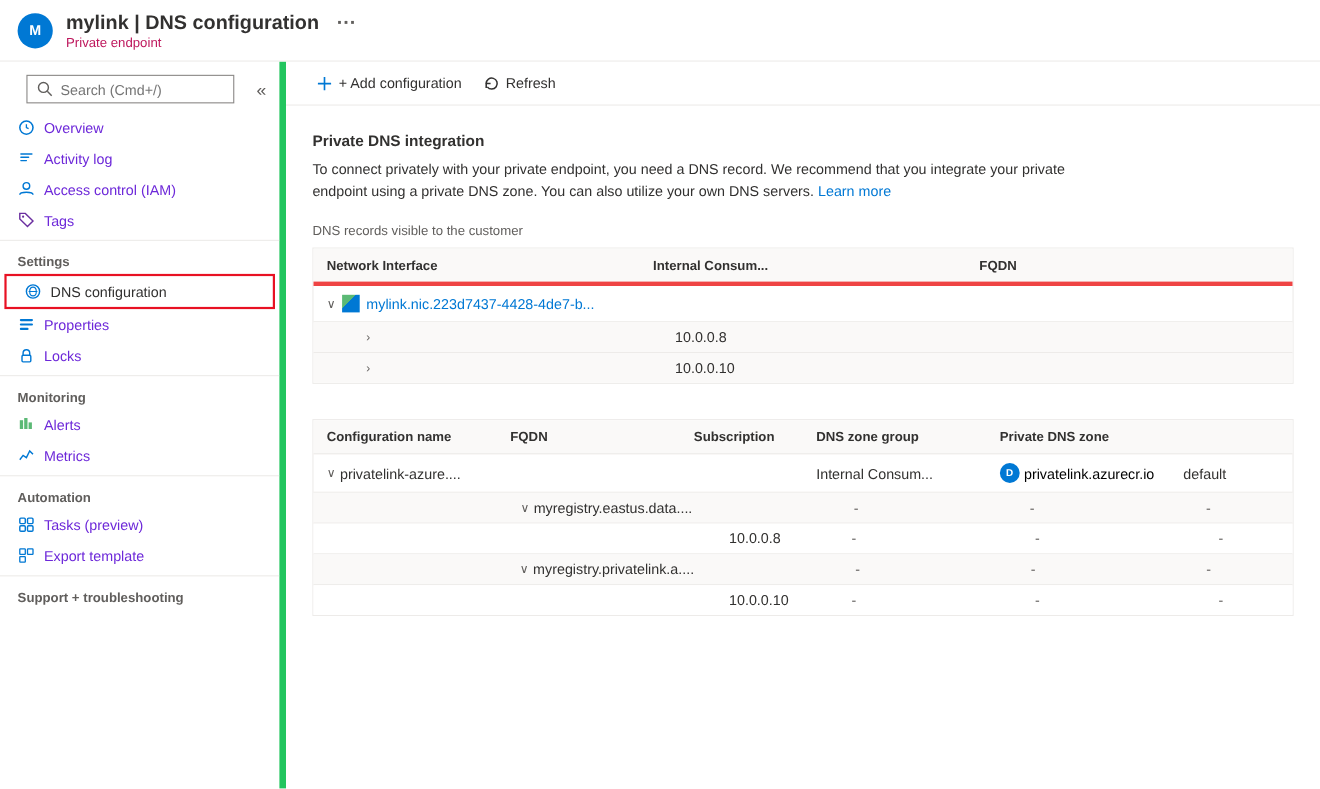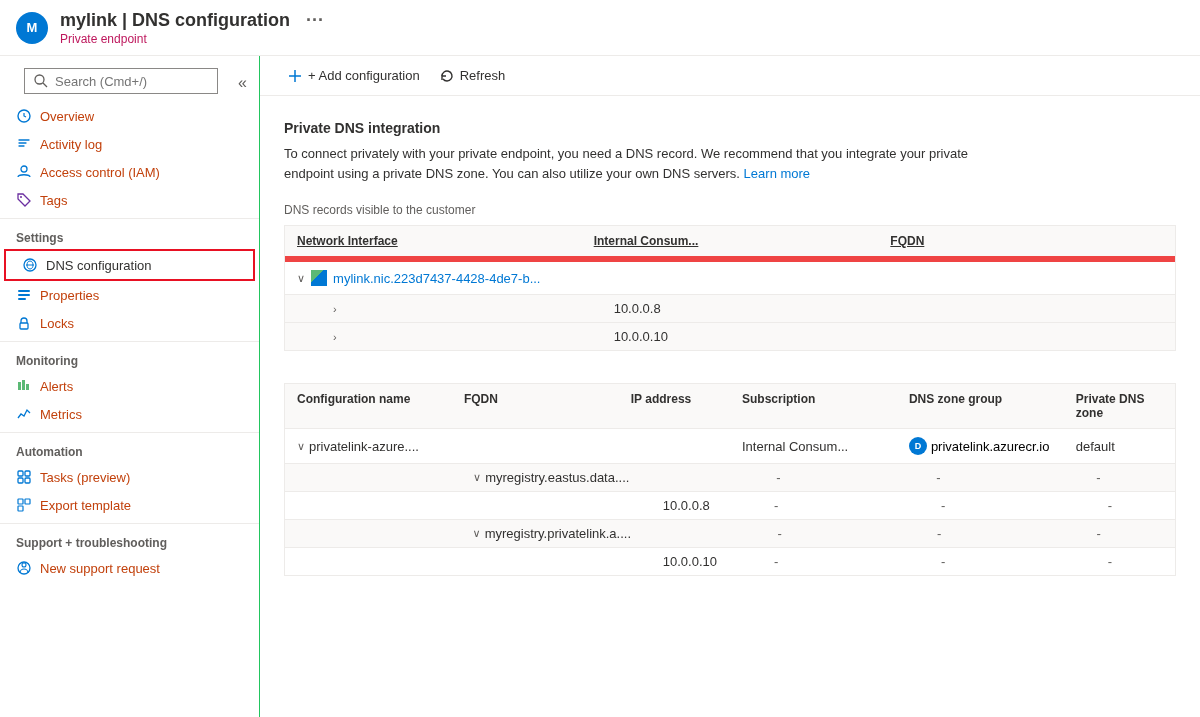--- a/index.html
+++ b/index.html
@@ -10,28 +10,28 @@
     .header-avatar { width: 32px; height: 32px; border-radius: 50%; background: #0078d4; display: flex; align-items: center; justify-content: center; color: #fff; font-weight: 700; font-size: 13px; margin-right: 12px; flex-shrink: 0; }
     .header-title-block { flex: 1; }
     .header-title { font-size: 18px; font-weight: 600; color: #323130; display: flex; align-items: center; gap: 8px; }
     .header-subtitle { font-size: 12px; color: #be185d; margin-top: 1px; }
     .header-more { color: #605e5c; cursor: pointer; font-size: 18px; margin-left: 8px; }
 
     
     .main { display: flex; flex: 1; overflow: hidden; }
 
     
-    .sidebar { width: 260px; border-right: 1px solid #22c55e; overflow-y: auto; flex-shrink: 0; padding-top: 8px; }
+    .sidebar { width: 260px; border-right: 6px solid #22c55e; overflow-y: auto; flex-shrink: 0; padding-top: 8px; }
     .search-box { margin: 4px 12px 8px; display: flex; align-items: center; border: 1px solid #8a8886; padding: 4px 8px; gap: 6px; background: #fff; }
     .search-box input { border: none; outline: none; font-size: 13px; width: 100%; color: #323130; }
     .search-icon-svg { color: #605e5c; flex-shrink: 0; }
     .sidebar-search-row { display: flex; align-items: center; justify-content: space-between; padding: 0 4px 0 12px; }
     .collapse-arrow { font-size: 16px; color: #605e5c; cursor: pointer; padding: 4px 8px; }
     
-    .sidebar-nav-item { display: flex; align-items: center; padding: 6px 16px; cursor: pointer; gap: 8px; color: #c2410c; text-decoration: none; }
+    .sidebar-nav-item { display: flex; align-items: center; padding: 6px 16px; cursor: pointer; gap: 8px; color: #6d28d9; text-decoration: none; }
     .nav-icon { width: 16px; height: 16px; flex-shrink: 0; display: flex; align-items: center; justify-content: center; }
     .nav-label { font-size: 13px; }
     
     .sidebar-section { padding: 12px 16px 4px; font-size: 12px; font-weight: 600; color: #605e5c; text-transform: none; border-top: 1px solid #edebe9; margin-top: 4px; }
     .sidebar-section:first-of-type { border-top: none; }
     
     .dns-config-item { display: flex; align-items: center; padding: 6px 16px; cursor: pointer; gap: 8px; color: #323130; border: 2px solid #e81123; margin: 0 4px; }
 
     
     .content { flex: 1; overflow-y: auto; padding: 0; }
@@ -47,21 +47,21 @@
     .section-title { font-size: 14px; font-weight: 600; color: #323130; margin-bottom: 8px; }
     .section-desc { font-size: 13px; color: #323130; line-height: 1.5; max-width: 700px; margin-bottom: 20px; }
     .section-desc a { color: #0078d4; text-decoration: none; }
     
     
     .fqdn-section { margin-bottom: 32px; }
     .fqdn-subtitle { font-size: 12px; color: #605e5c; margin-bottom: 8px; }
     
     
     .table-container { border: 1px solid #edebe9; }
-    .table-header { display: grid; grid-template-columns: 1fr 1fr 1fr; background: #faf9f8; border-bottom: 6px solid #ef4444; text-decoration: underline; }
+    .table-header { display: grid; grid-template-columns: 1fr 1fr 1fr; background: #faf9f8; border-bottom: 4px solid #ef4444; }
     .table-header-cell { padding: 8px 12px; font-size: 12px; font-weight: 600; color: #323130; }
     
     .table-row { display: grid; grid-template-columns: 1fr 1fr 1fr; border-bottom: 1px solid #edebe9; }
     .table-row:last-child { border-bottom: none; }
     .table-cell { padding: 8px 12px; font-size: 13px; color: #323130; display: flex; align-items: center; gap: 6px; }
     .table-cell a { color: #0078d4; text-decoration: none; }
     .expand-chevron { cursor: pointer; font-size: 11px; color: #605e5c; }
     .expand-chevron-right { cursor: pointer; font-size: 11px; color: #605e5c; }
     
     .sub-row { display: grid; grid-template-columns: 1fr 1fr 1fr; border-bottom: 1px solid #edebe9; background: #faf9f8; }
@@ -232,30 +232,20 @@
             <rect x="2" y="2" width="5" height="5" rx="0.5" stroke="#0078d4" stroke-width="1.2"></rect>
             <rect x="9" y="2" width="5" height="5" rx="0.5" stroke="#0078d4" stroke-width="1.2"></rect>
             <rect x="2" y="9" width="5" height="5" rx="0.5" stroke="#0078d4" stroke-width="1.2"></rect>
           </svg>
       </span>
       <span class="nav-label">Export template</span>
     </div>
 
     <div class="sidebar-section">Support + troubleshooting</div>
 
-    <div class="sidebar-nav-item">
-      <span class="nav-icon">
-        <svg width="16" height="16" viewBox="0 0 16 16" fill="none">
-            <circle cx="8" cy="8" r="6" stroke="#0078d4" stroke-width="1.3"></circle>
-            <circle cx="8" cy="5" r="2" stroke="#0078d4" stroke-width="1.1"></circle>
-            <path d="M4 13c0-2.2 1.8-4 4-4s4 1.8 4 4" stroke="#0078d4" stroke-width="1.1"></path>
-          </svg>
-      </span>
-      <span class="nav-label">New support request</span>
-    </div>
   </div>
 
   <div class="content">
 
     <div class="toolbar">
       <button class="toolbar-btn">
         <svg width="14" height="14" viewBox="0 0 14 14" fill="none">
             <path d="M7 1v12M1 7h12" stroke="#0078d4" stroke-width="1.5"></path>
           </svg>
         <span>+ Add configuration</span>
@@ -315,21 +305,20 @@
             <div class="sub-cell"></div>
           </div>
         </div>
       </div>
 
       <div>
         <div class="config-table">
           <div class="config-table-header">
             <div class="config-table-header-cell">Configuration name</div>
             <div class="config-table-header-cell">FQDN</div>
-            <div class="config-table-header-cell">IP address</div>
             <div class="config-table-header-cell">Subscription</div>
             <div class="config-table-header-cell">DNS zone group</div>
             <div class="config-table-header-cell">Private DNS zone</div>
           </div>
 
           <div class="config-table-row">
             <div class="config-table-cell">
               <span class="expand-chevron">∨</span>
               <span>privatelink-azure....</span>
             </div>

